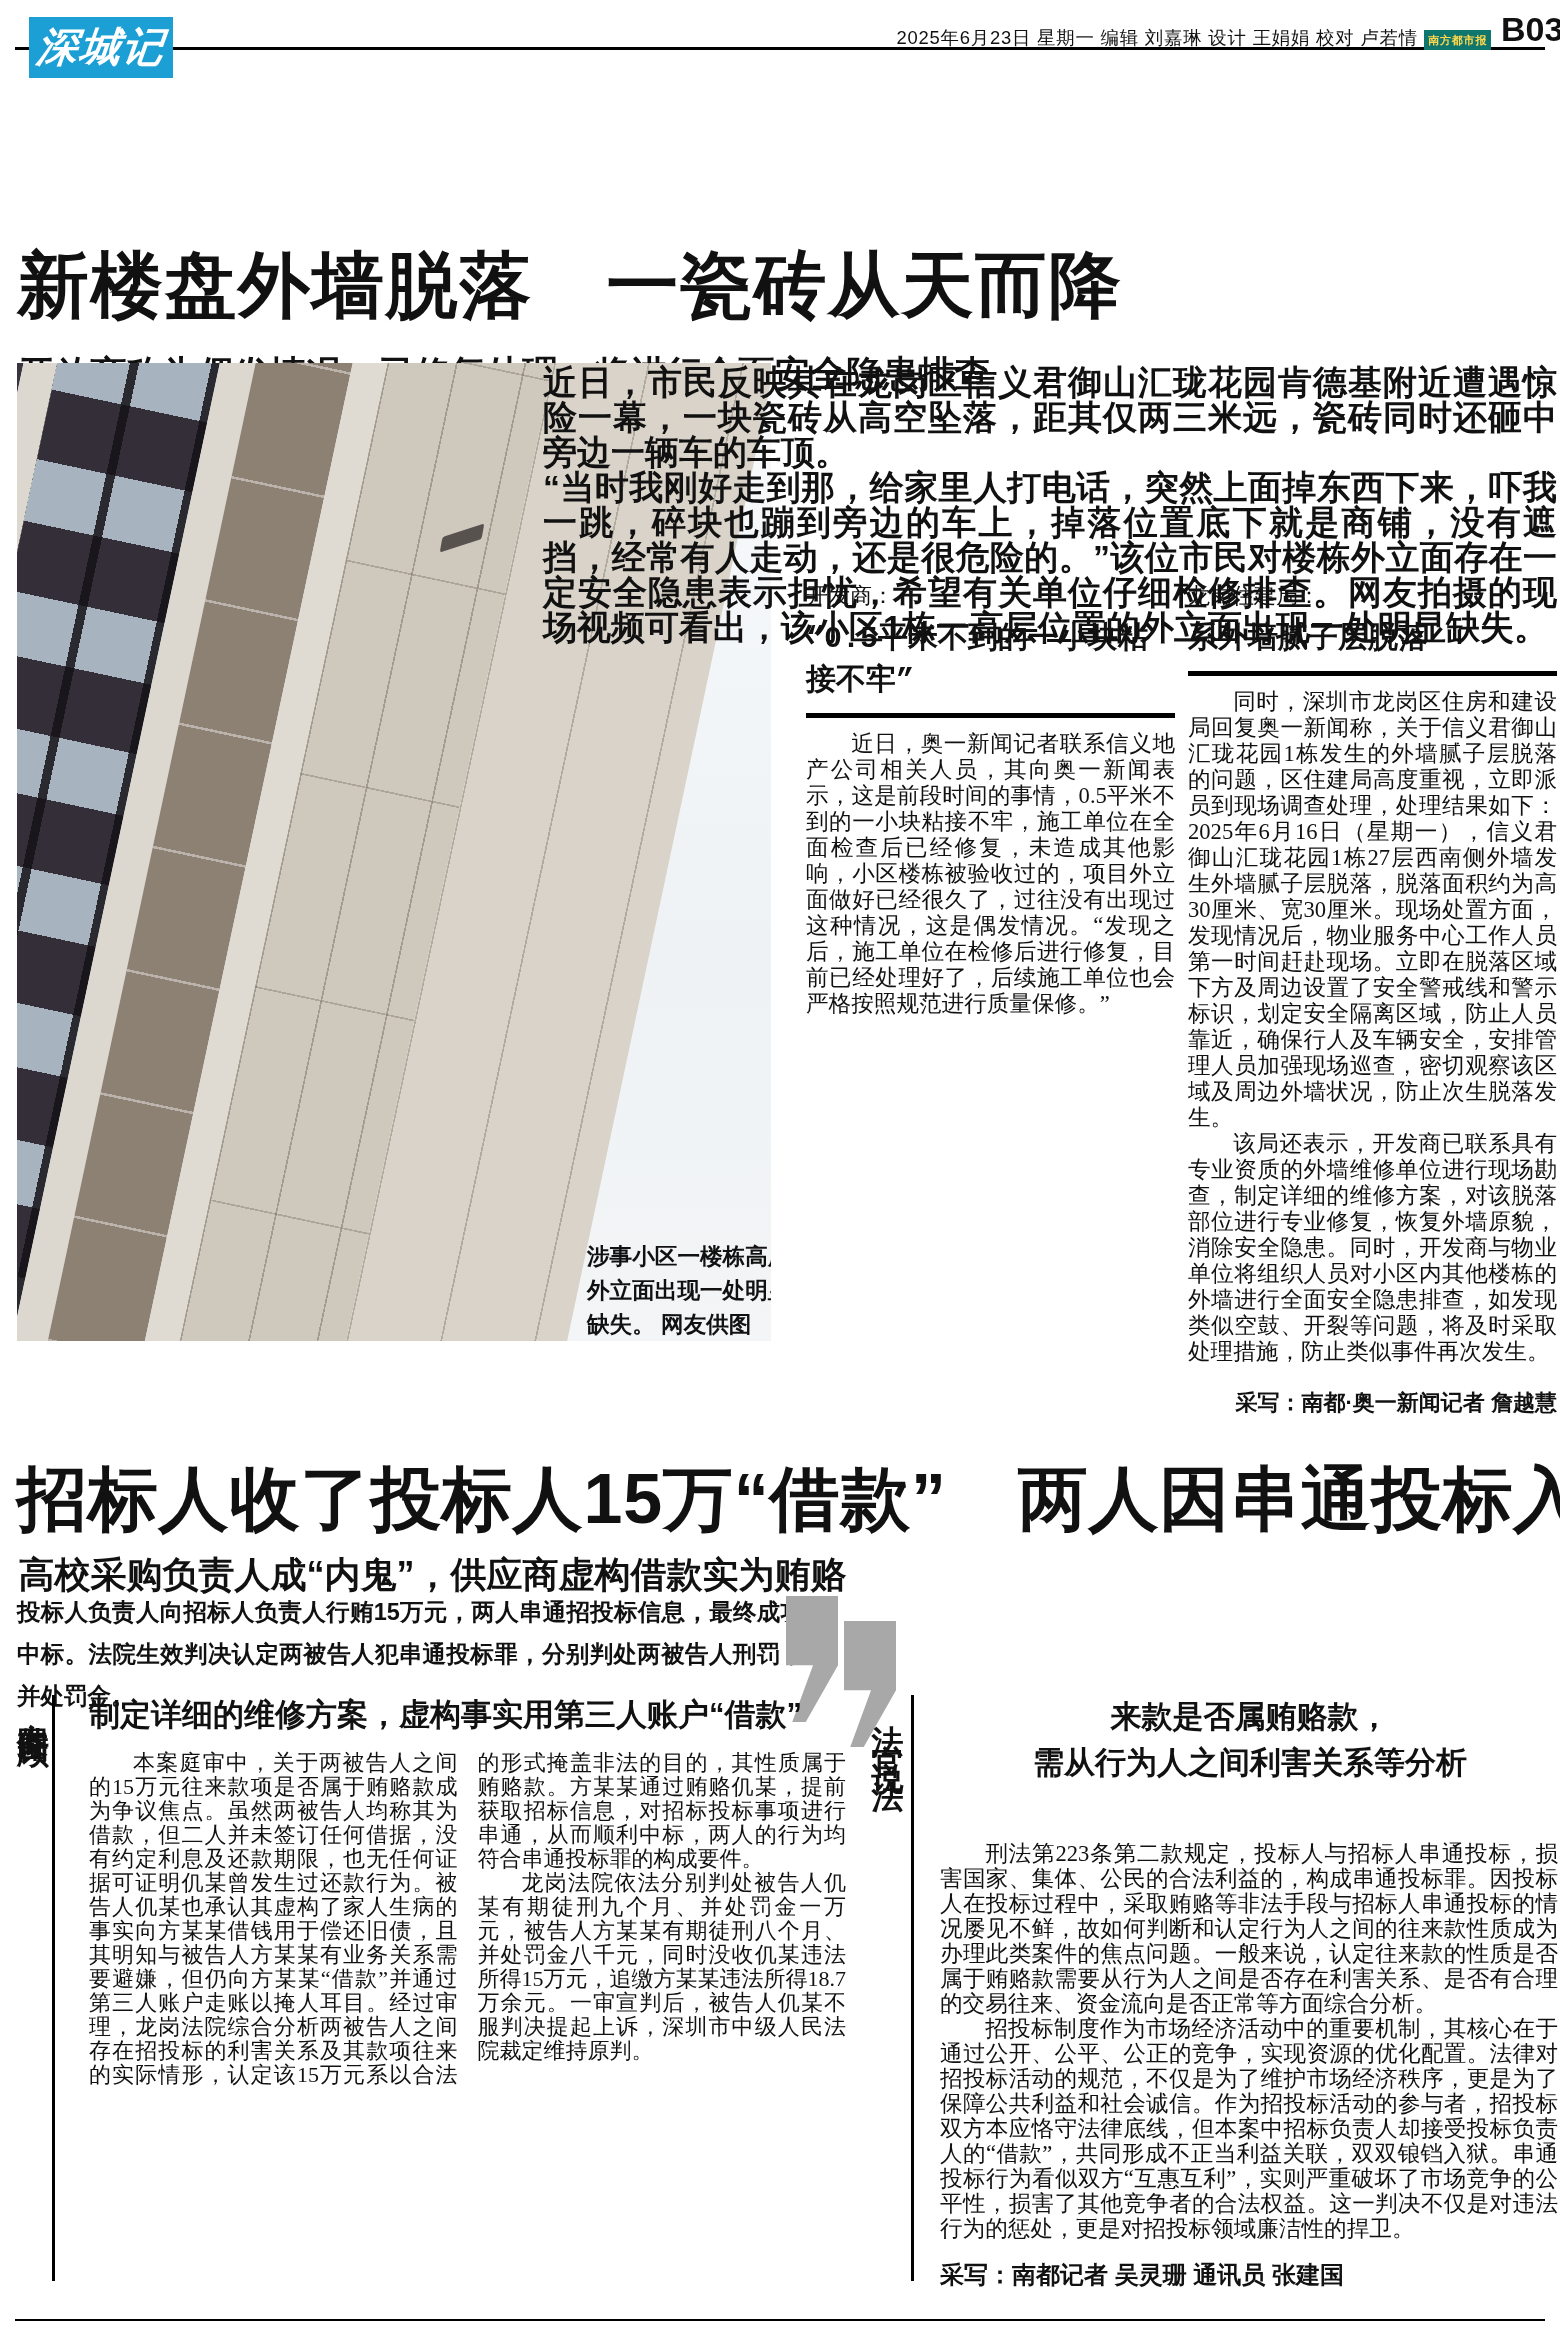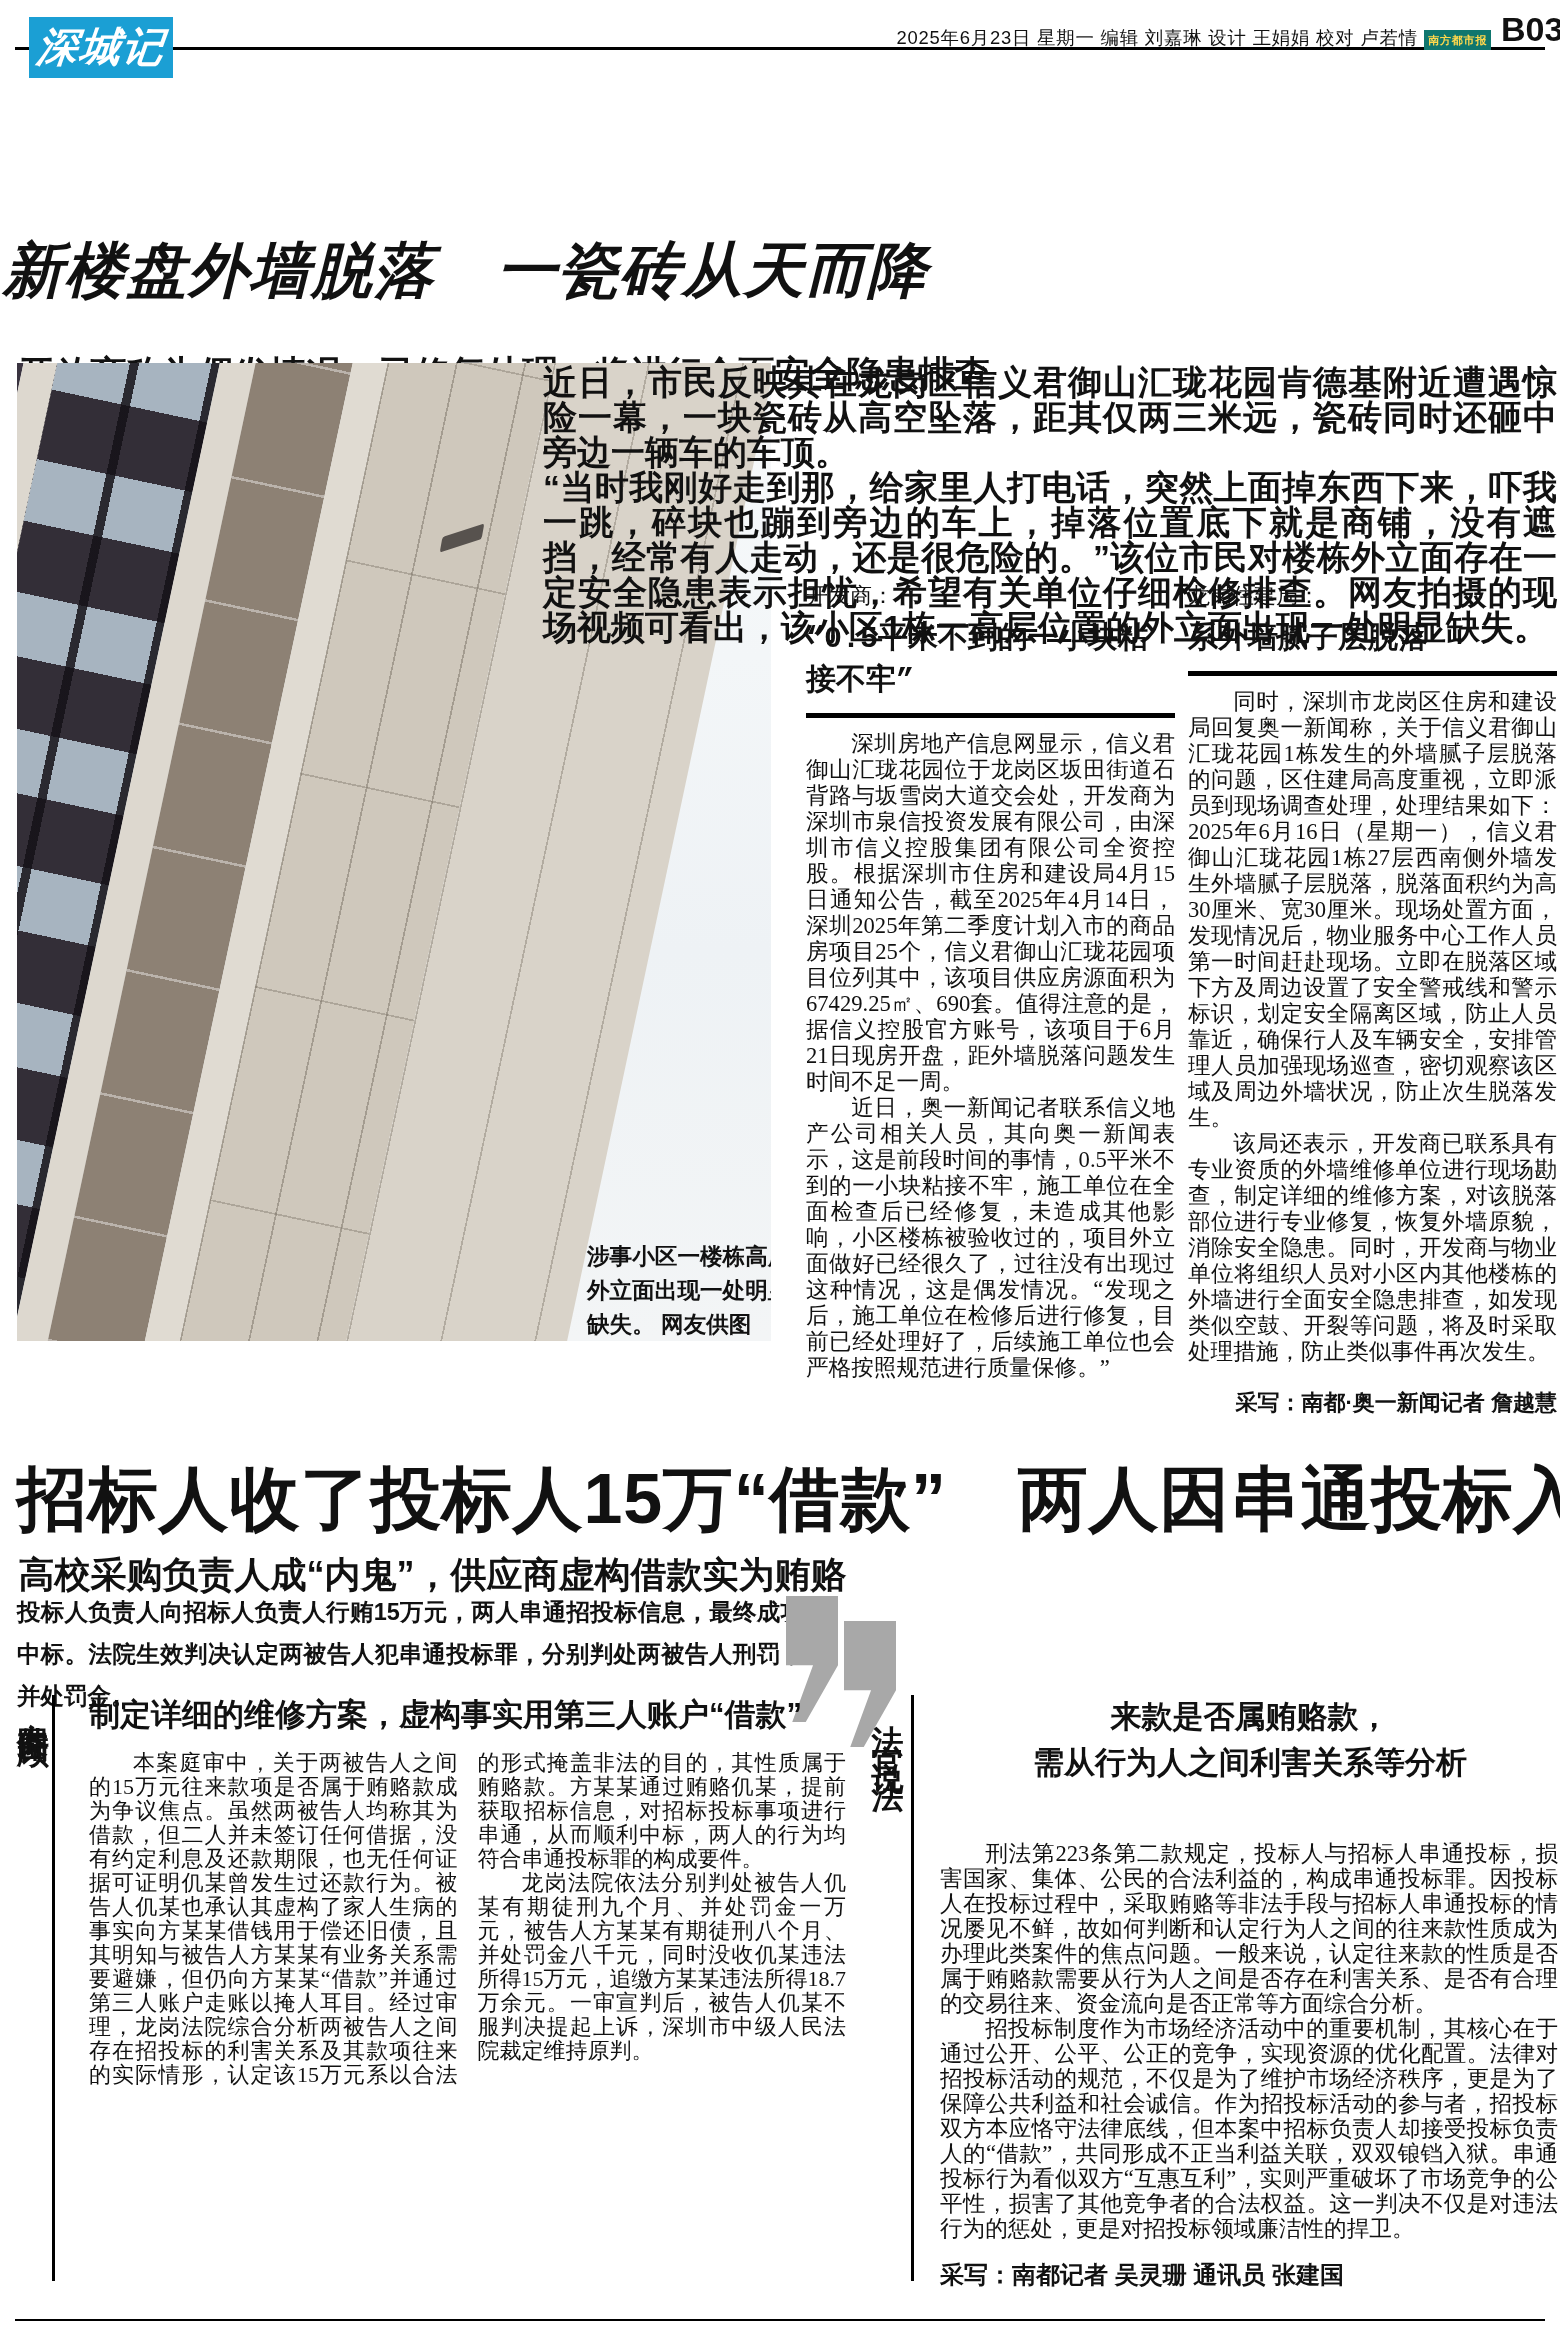--- a/index.html
+++ b/index.html
@@ -10,22 +10,22 @@
   .rule-top{left:15px;top:47px;width:1530px;height:2.5px;background:#000;}
   .section-logo{left:29px;top:17px;width:144px;height:61px;background:#1b9fd4;
         display:flex;align-items:center;justify-content:center;}
   .section-logo span{color:#fff;font-size:41px;font-weight:900;font-style:italic;
         transform:skewX(-6deg);letter-spacing:1.7px;}
   .dateline{top:25px;right:142px;font-size:18.4px;letter-spacing:0.8px;white-space:nowrap;}
   .paper-logo{left:1424px;top:20px;background:#0f766e;color:#ffd84d;font-size:11px;
         font-weight:800;padding:2.5px 4.2px;letter-spacing:0.8px;margin-top:10px;}
   .page-no{left:1501px;top:10px;font-size:34px;font-weight:900;}
   
-  .a1-headline{left:3px;top:201px;font-size:60px;font-weight:900;letter-spacing:1.7px;
-        white-space:nowrap;line-height:1.0;font-style:italic;}
+  .a1-headline{left:17px;top:201px;font-size:72px;font-weight:900;letter-spacing:1.7px;
+        white-space:nowrap;line-height:1.0;}
   .a1-sub{left:18.4px;top:320px;font-size:36px;font-weight:700;white-space:nowrap;}
   .photo{left:17px;top:363px;width:754px;height:978px;overflow:hidden;
         background:linear-gradient(180deg,#f8fafb 0%,#eef2f5 60%,#f3f5f6 100%);}
   .facade{position:absolute;left:-188px;top:-223px;width:1131px;height:1424px;
         transform:rotate(12deg);}
   .band{position:absolute;top:0;height:1424px;}
   .b1{left:0;width:101px;background:
         repeating-linear-gradient(180deg,rgba(168,182,194,.92) 0 46px,rgba(0,0,0,0) 46px 126px),#3a3440;}
   .b2{left:101px;width:34px;background:#ddd8cf;}
   .b3{left:134px;width:159px;background:
@@ -121,21 +121,20 @@
   <div class="abs a1-intro">
       <p>近日，市民反映其在龙岗区信义君御山汇珑花园肯德基附近遭遇惊险一幕，一块瓷砖从高空坠落，距其仅两三米远，瓷砖同时还砸中旁边一辆车的车顶。</p>
       <p>“当时我刚好走到那，给家里人打电话，突然上面掉东西下来，吓我一跳，碎块也蹦到旁边的车上，掉落位置底下就是商铺，没有遮挡，经常有人走动，还是很危险的。”该位市民对楼栋外立面存在一定安全隐患表示担忧，希望有关单位仔细检修排查。网友拍摄的现场视频可看出，该小区1栋一高层位置的外立面出现一处明显缺失。</p>
     </div>
 
   <div class="abs newscol colA">
     <div class="kicker">开发商：</div>
     <div class="colhead">“0.5平米不到的一小块粘接不牢”</div>
     <div class="headrule"></div>
     <div class="colbody">
-        <p>深圳房地产信息网显示，信义君御山汇珑花园位于龙岗区坂田街道石背路与坂雪岗大道交会处，开发商为深圳市泉信投资发展有限公司，由深圳市信义控股集团有限公司全资控股。根据深圳市住房和建设局4月15日通知公告，截至2025年4月14日，深圳2025年第二季度计划入市的商品房项目25个，信义君御山汇珑花园项目位列其中，该项目供应房源面积为67429.25㎡、690套。值得注意的是，据信义控股官方账号，该项目于6月21日现房开盘，距外墙脱落问题发生时间不足一周。</p>
         <p>近日，奥一新闻记者联系信义地产公司相关人员，其向奥一新闻表示，这是前段时间的事情，0.5平米不到的一小块粘接不牢，施工单位在全面检查后已经修复，未造成其他影响，小区楼栋被验收过的，项目外立面做好已经很久了，过往没有出现过这种情况，这是偶发情况。“发现之后，施工单位在检修后进行修复，目前已经处理好了，后续施工单位也会严格按照规范进行质量保修。”</p>
       </div>
   </div>
 
   <div class="abs newscol colB">
     <div class="kicker">龙岗住建局：</div>
     <div class="colhead">系外墙腻子层脱落</div>
     <div class="headrule"></div>
     <div class="colbody">
         <p>同时，深圳市龙岗区住房和建设局回复奥一新闻称，关于信义君御山汇珑花园1栋发生的外墙腻子层脱落的问题，区住建局高度重视，立即派员到现场调查处理，处理结果如下：2025年6月16日（星期一），信义君御山汇珑花园1栋27层西南侧外墙发生外墙腻子层脱落，脱落面积约为高30厘米、宽30厘米。现场处置方面，发现情况后，物业服务中心工作人员第一时间赶赴现场。立即在脱落区域下方及周边设置了安全警戒线和警示标识，划定安全隔离区域，防止人员靠近，确保行人及车辆安全，安排管理人员加强现场巡查，密切观察该区域及周边外墙状况，防止次生脱落发生。</p>

